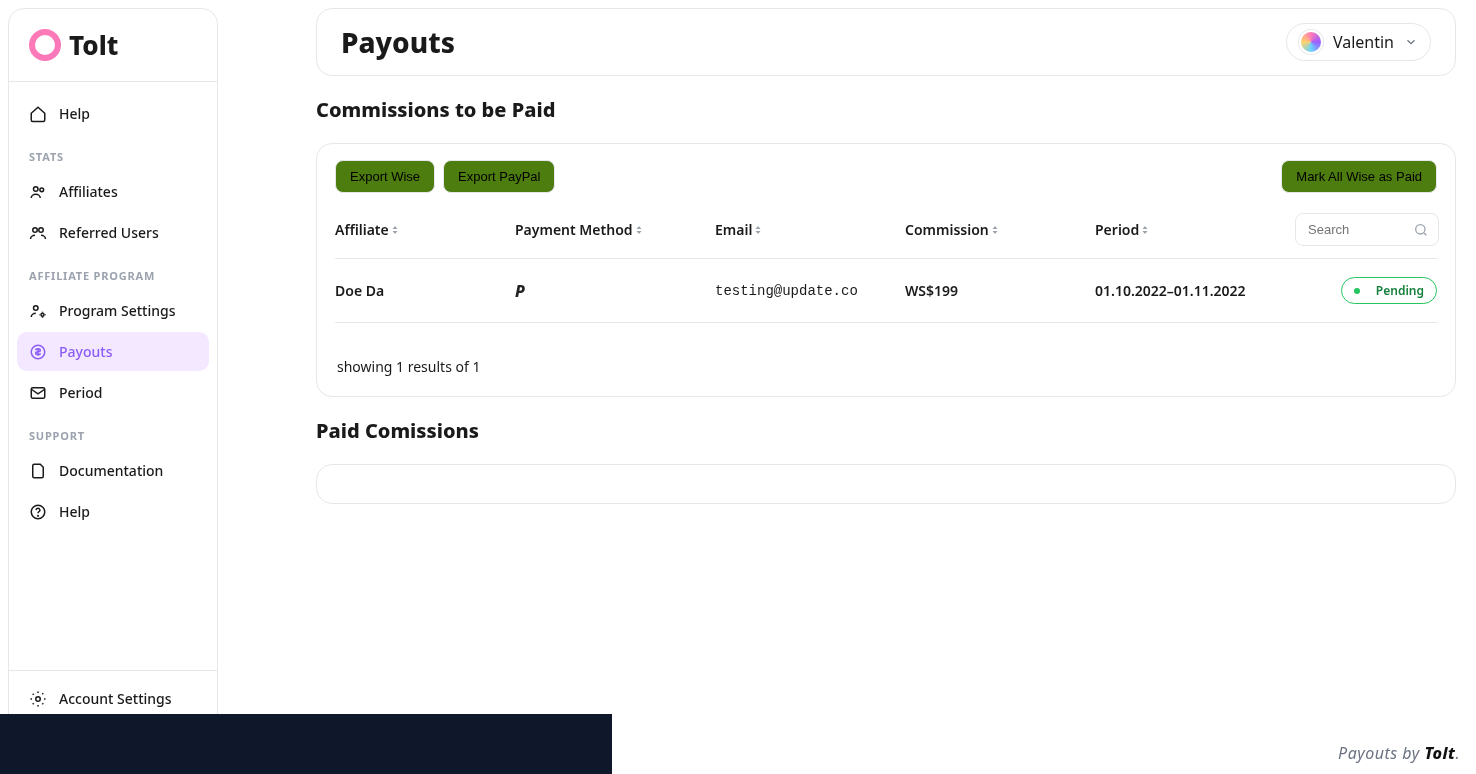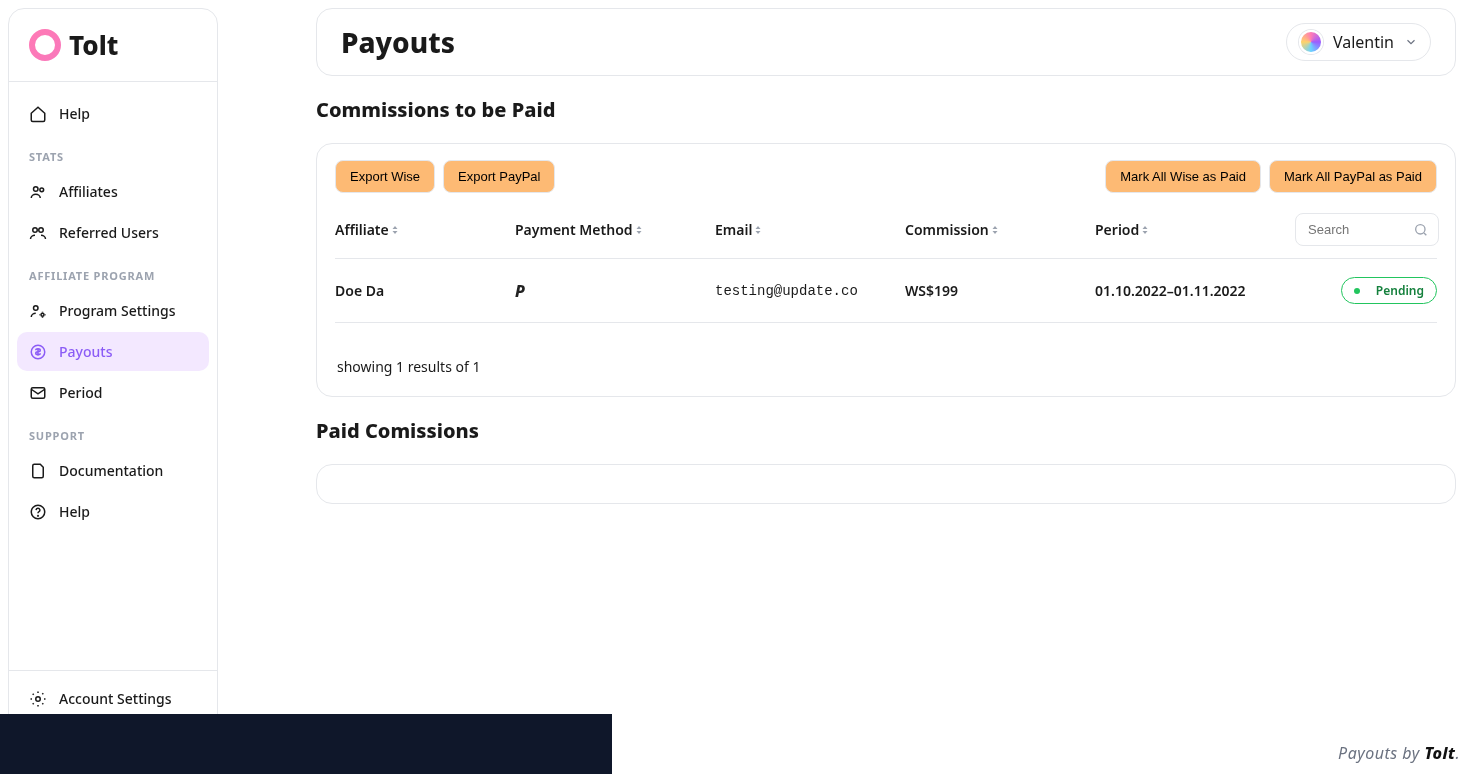--- a/index.html
+++ b/index.html
@@ -42,21 +42,21 @@
   .avatar{width:24px;height:24px;border-radius:50%;background:conic-gradient(#ff7ab6,#9b5cff,#6ad3ff,#ffd36a,#ff7ab6);border:2px solid #fff;box-shadow:0 0 0 1px #e5e7eb;}
   .user-chip svg{width:14px;height:14px;color:var(--text-muted);}
 
   
   .section-heading{font-size:20px;font-weight:800;}
 
   
   .panel{border:1px solid var(--border);border-radius:var(--radius-lg);overflow:hidden;}
   .panel-toolbar{display:flex;align-items:center;justify-content:space-between;padding:16px 18px 8px;}
   .btn-group{display:flex;gap:8px;}
-  .btn{border:1px solid var(--border);background:#fdba74;border-radius:8px;padding:8px 14px;font-size:13px;font-weight:500;cursor:pointer;}
+  .btn{border:1px solid var(--border);background:#4d7c0f;border-radius:8px;padding:8px 14px;font-size:13px;font-weight:500;cursor:pointer;}
 
   
   .table-wrap{padding:0 18px 14px;}
   .table-header{display:grid;grid-template-columns:180px 200px 190px 190px 200px 1fr;align-items:center;padding:12px 0;}
   .th{display:flex;align-items:center;gap:0;font-size:14px;font-weight:600;color:var(--text);}
   .th svg{width:12px;height:12px;color:var(--text-light);}
   .search{justify-self:end;}
   .search input{width:144px;border:1px solid var(--border);border-radius:8px;padding:8px 34px 8px 12px;font-size:13px;}
   .search{position:relative;}
   .search svg{position:absolute;right:10px;top:50%;transform:translateY(-50%);width:16px;height:16px;color:var(--text-light);}
@@ -196,21 +196,20 @@
   <h2 class="section-heading">Commissions to be Paid</h2>
 
   <section class="panel">
     <div class="panel-toolbar">
       <div class="btn-group">
         <button class="btn">Export Wise</button>
         <button class="btn">Export PayPal</button>
       </div>
       <div class="btn-group">
         <button class="btn">Mark All Wise as Paid</button>
-        <button class="btn">Mark All PayPal as Paid</button>
       </div>
     </div>
 
     <div class="table-wrap">
       <div class="table-header">
         <div class="th">
           <span>Affiliate</span>
           <svg viewBox="0 0 24 24" fill="currentColor">
               <path d="M7 10h10l-5-6zM7 14h10l-5 6z"></path>
             </svg>

